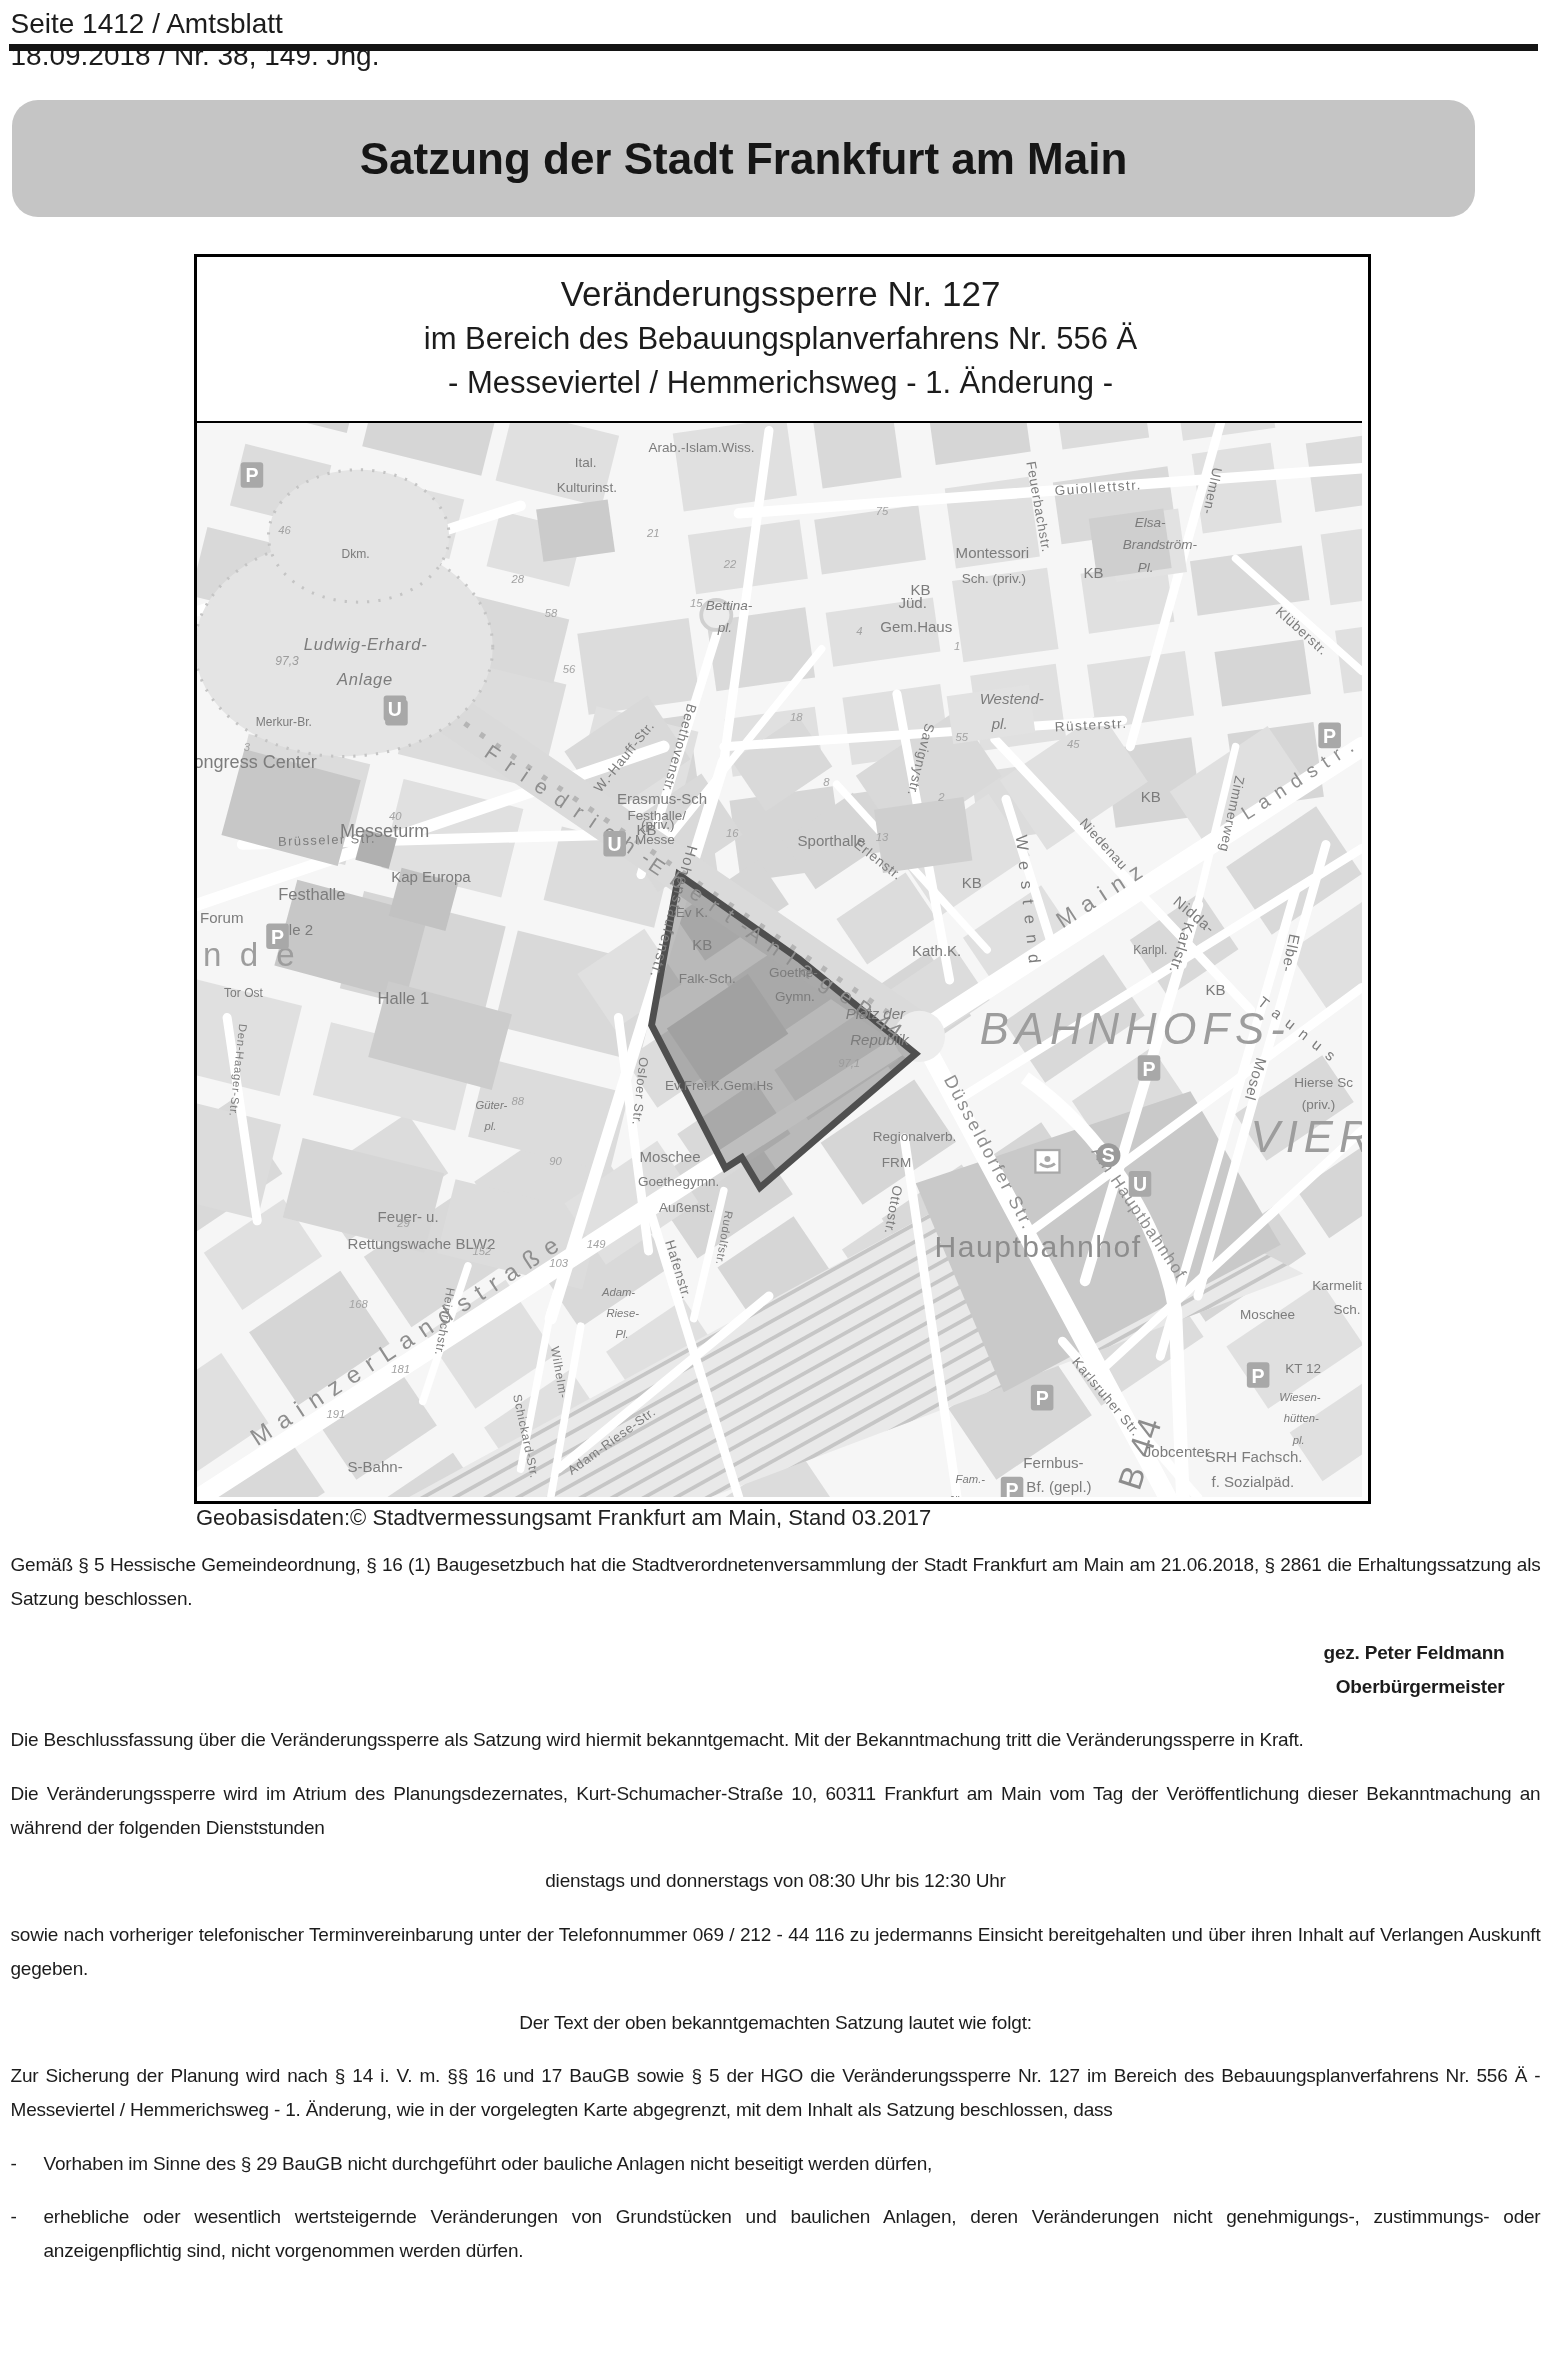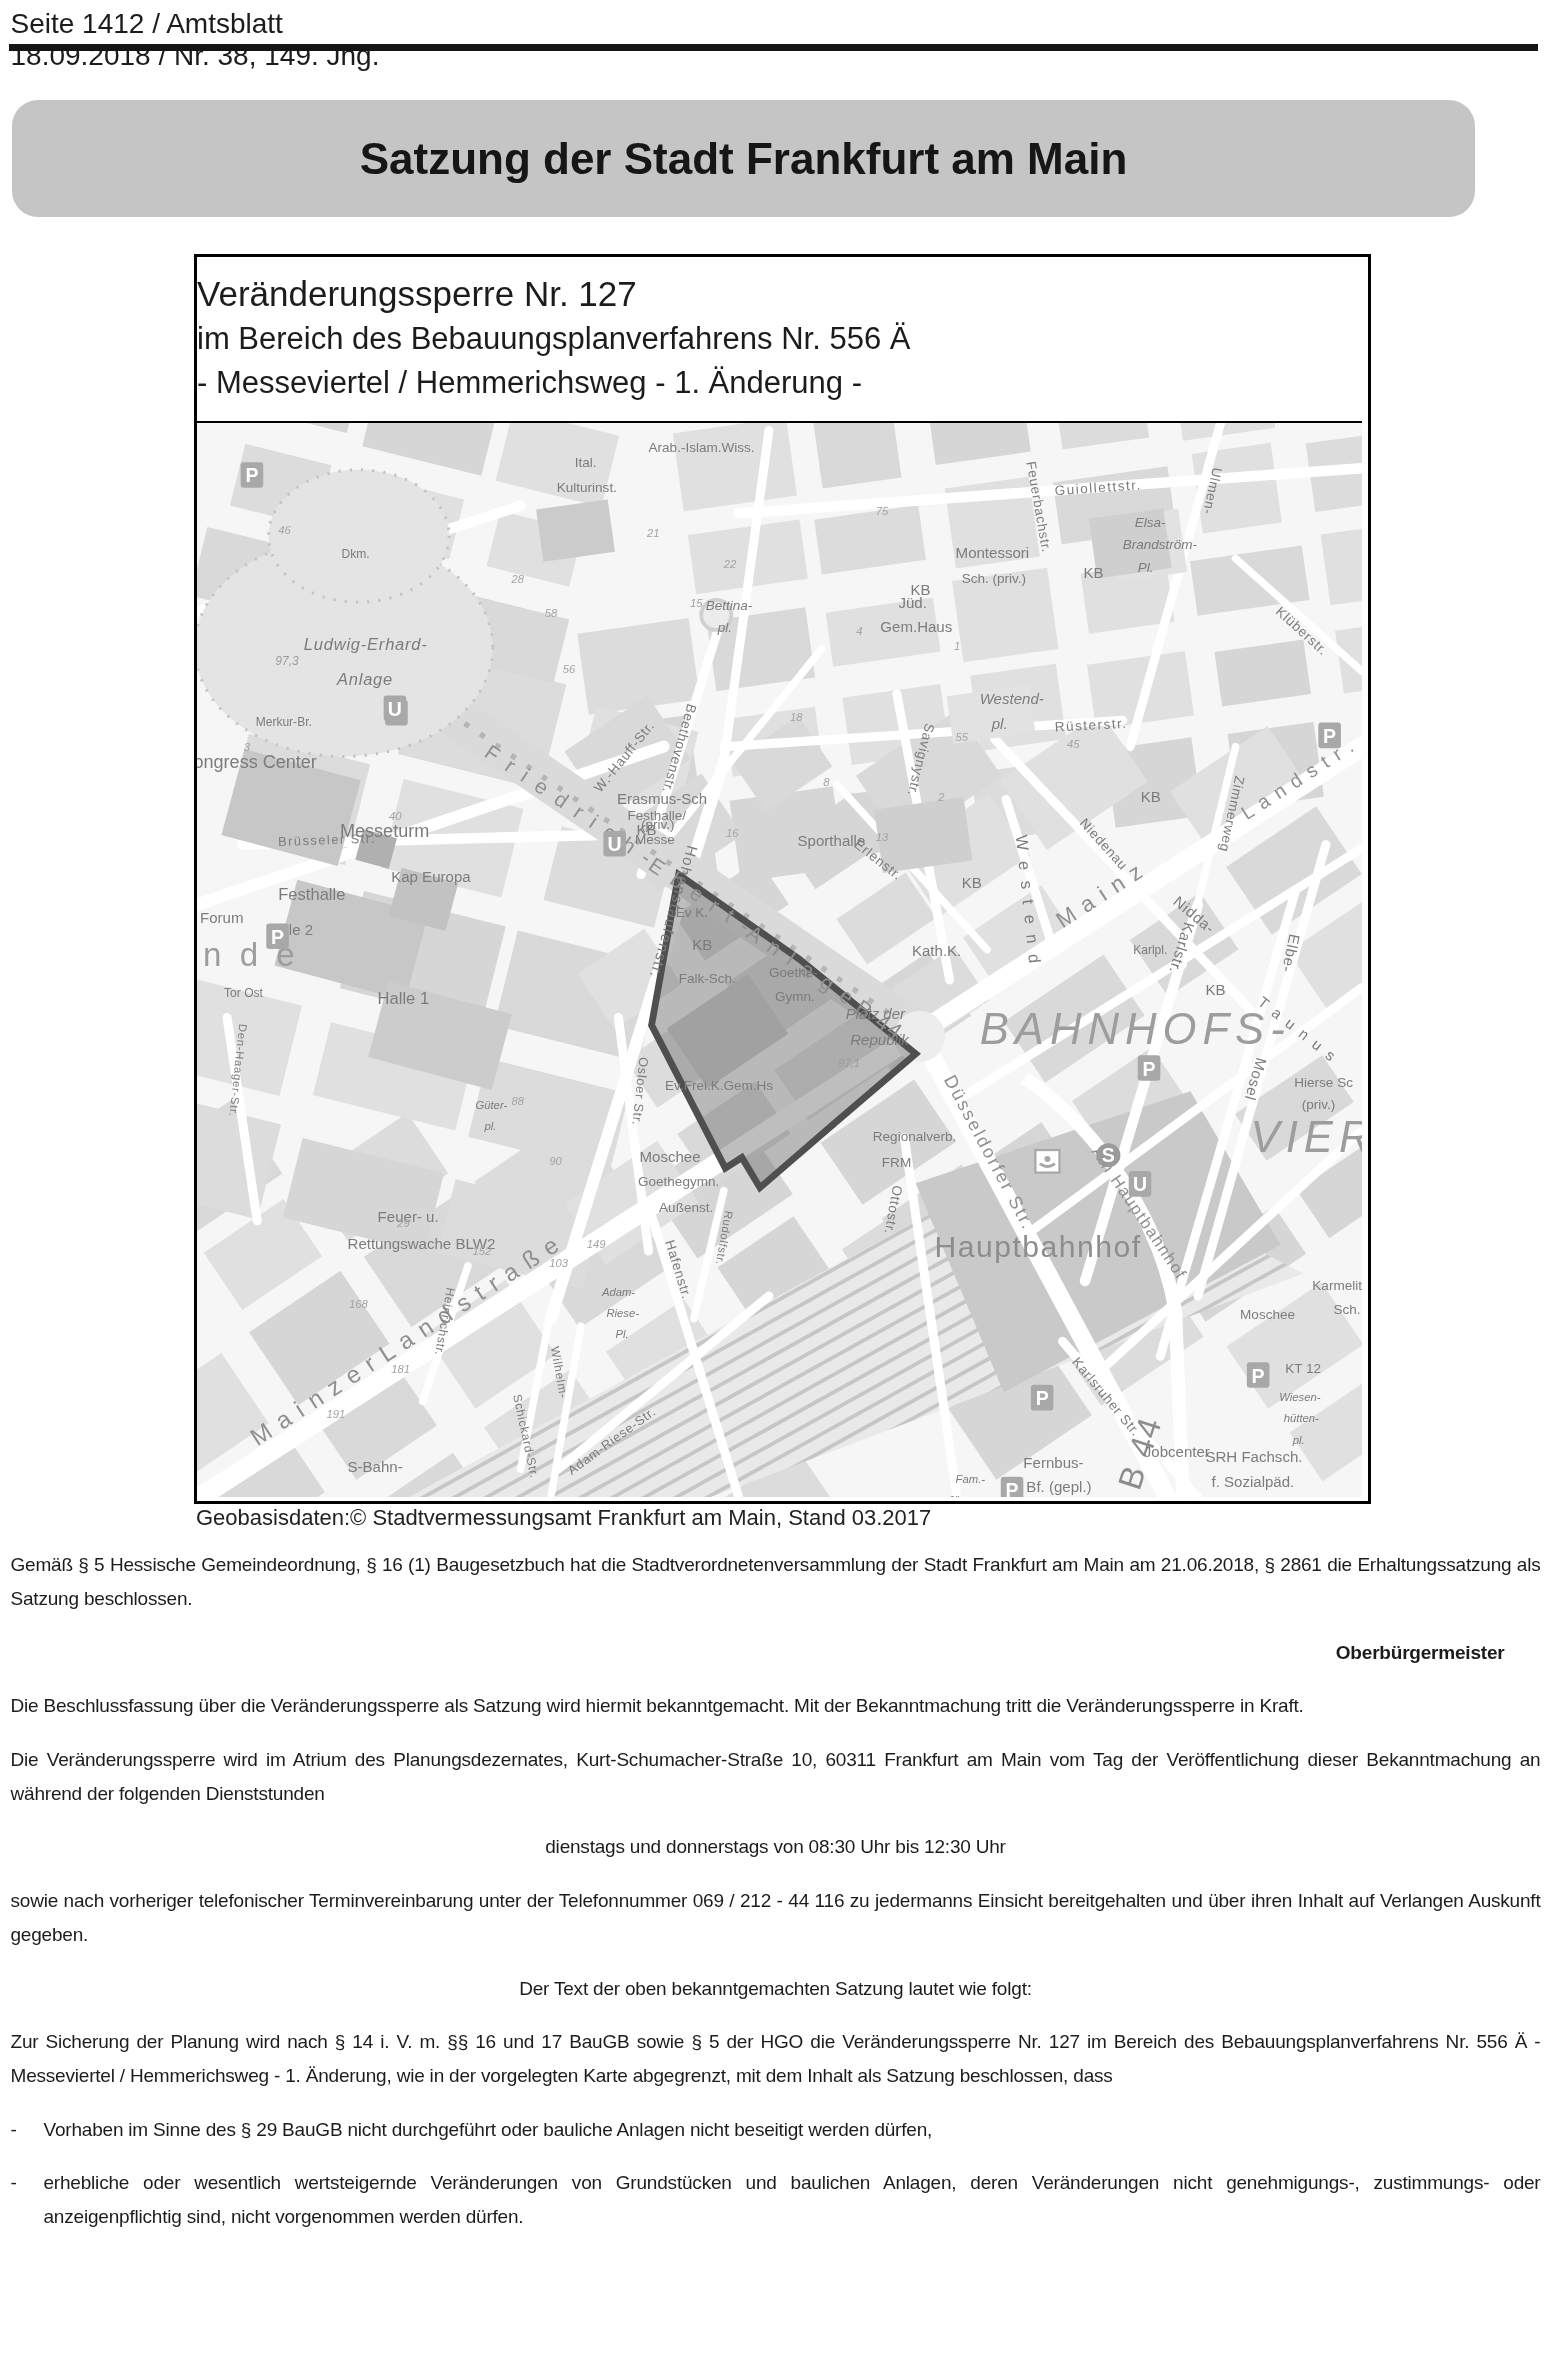--- a/index.html
+++ b/index.html
@@ -8,21 +8,21 @@
     font-family:"Liberation Sans",sans-serif;color:#1c1c1c;overflow:hidden;
   }
   .page-header{position:absolute;top:7.5px;left:10.5px;right:19.6px;display:flex;
     justify-content:space-between;font-size:28px;flex-direction:column;}
   .header-rule{position:absolute;top:44px;left:9px;right:19.6px;height:6.8px;background:#141414;}
   .banner{position:absolute;top:100px;left:12px;width:1463px;height:117px;
     display:flex;align-items:center;justify-content:center;border-radius:26px;}
   .banner h1{margin:0;font-size:44px;font-weight:bold;color:#161616;}
   .map-box{position:absolute;top:254px;left:194px;width:1171px;height:1244px;
     border:3px solid #000;background:#fff;}
-  .map-titles{position:absolute;top:0;left:0;right:4px;height:164px;
+  .map-titles{position:absolute;top:0;left:0;right:4px;height:164px;text-align:center;
     padding-top:12px;}
   .map-title-1{font-size:35px;margin:4.5px 0 7.5px 0;}
   .map-title-2{font-size:31px;margin:0 0 8px 0;}
   .map-title-3{font-size:31px;margin:0;}
   .map-viewport{position:absolute;top:164px;left:0;width:1165px;height:1074px;
     border-top:2.3px solid #000;overflow:hidden;background:#f7f7f7;}
   .map-viewport svg{display:block;overflow:hidden;}
   .map-caption{position:absolute;top:1505px;left:196px;font-size:22px;color:#222;}
   .body-text{position:absolute;top:1548px;left:10.5px;width:1530px;font-size:19px;
     line-height:34px;letter-spacing:-0.2px;}
@@ -464,20 +464,21 @@
         </g>
       </svg>
     </div>
 </div>
 
 <div class="map-caption">Geobasisdaten:© Stadtvermessungsamt Frankfurt am Main, Stand 03.2017</div>
 
 <div class="body-text">
   <p>Gemäß § 5 Hessische Gemeindeordnung, § 16 (1) Baugesetzbuch hat die Stadtverordnetenversammlung der Stadt Frankfurt am Main am 21.06.2018, § 2861 die Erhaltungssatzung als Satzung beschlossen.</p>
   <div class="signature">
+    <div>gez. Peter Feldmann</div>
     <div>Oberbürgermeister</div>
   </div>
   <p>Die Beschlussfassung über die Veränderungssperre als Satzung wird hiermit bekanntgemacht. Mit der Bekanntmachung tritt die Veränderungssperre in Kraft.</p>
   <p>Die Veränderungssperre wird im Atrium des Planungsdezernates, Kurt-Schumacher-Straße 10, 60311 Frankfurt am Main vom Tag der Veröffentlichung dieser Bekanntmachung an während der folgenden Dienststunden</p>
   <p class="single">dienstags und donnerstags von 08:30 Uhr bis 12:30 Uhr</p>
   <p>sowie nach vorheriger telefonischer Terminvereinbarung unter der Telefonnummer 069 / 212 - 44 116 zu jedermanns Einsicht bereitgehalten und über ihren Inhalt auf Verlangen Auskunft gegeben.</p>
   <p class="single">Der Text der oben bekanntgemachten Satzung lautet wie folgt:</p>
   <p>Zur Sicherung der Planung wird nach § 14 i. V. m. §§ 16 und 17 BauGB sowie § 5 der HGO die Veränderungssperre Nr. 127 im Bereich des Bebauungsplanverfahrens Nr. 556 Ä - Messeviertel / Hemmerichsweg - 1. Änderung, wie in der vorgelegten Karte abgegrenzt, mit dem Inhalt als Satzung beschlossen, dass</p>
   <div class="bullets">
     <div class="bullet">

